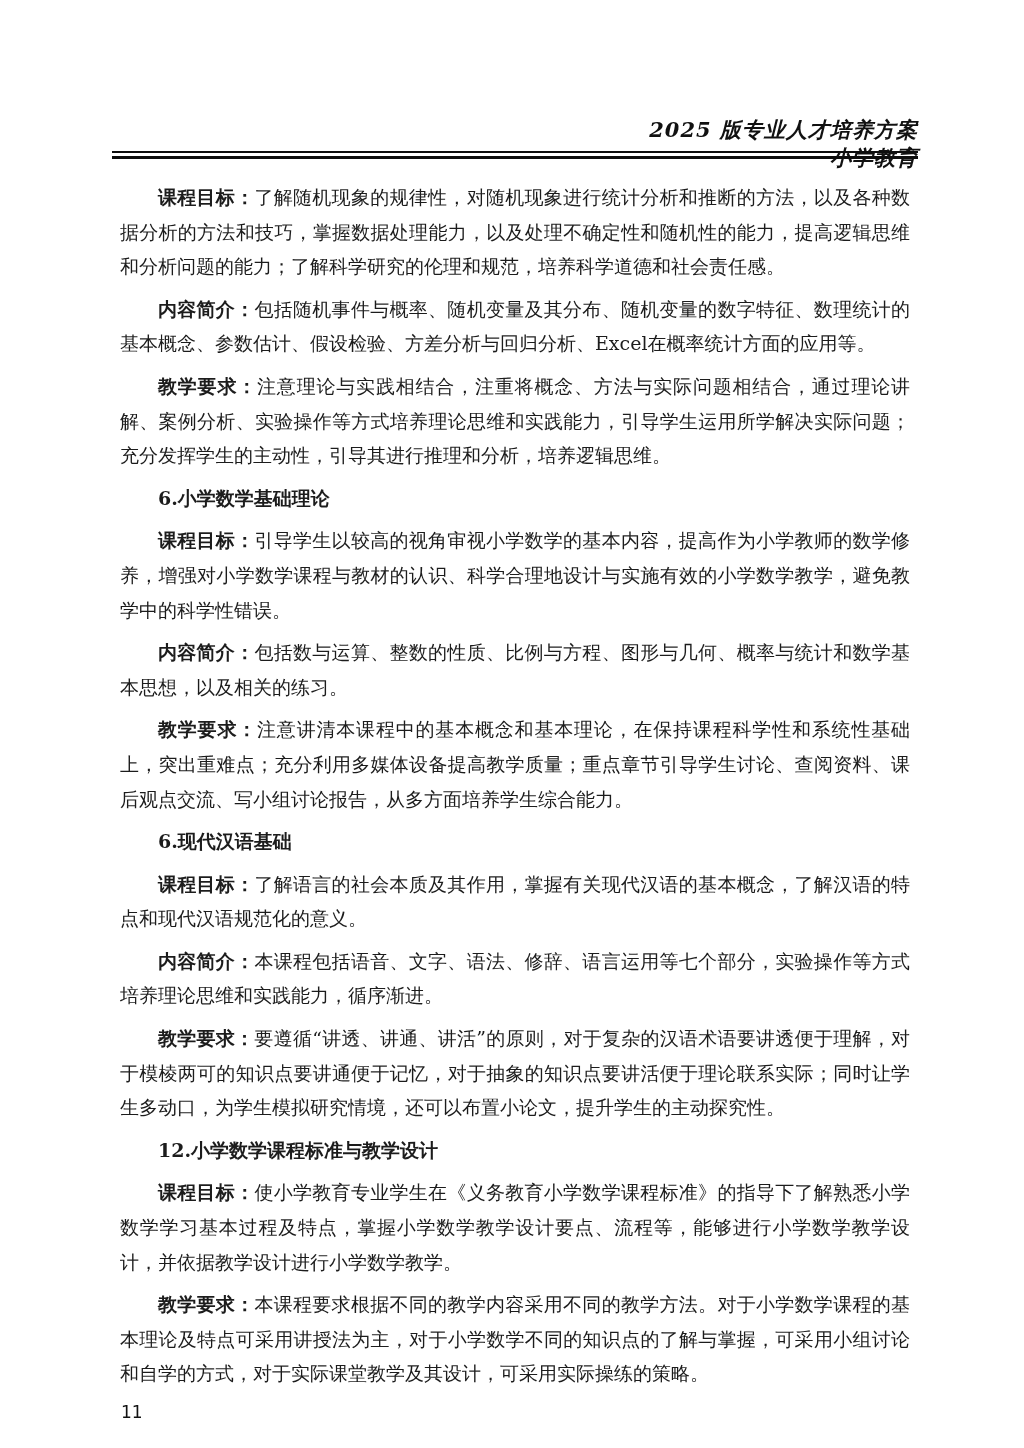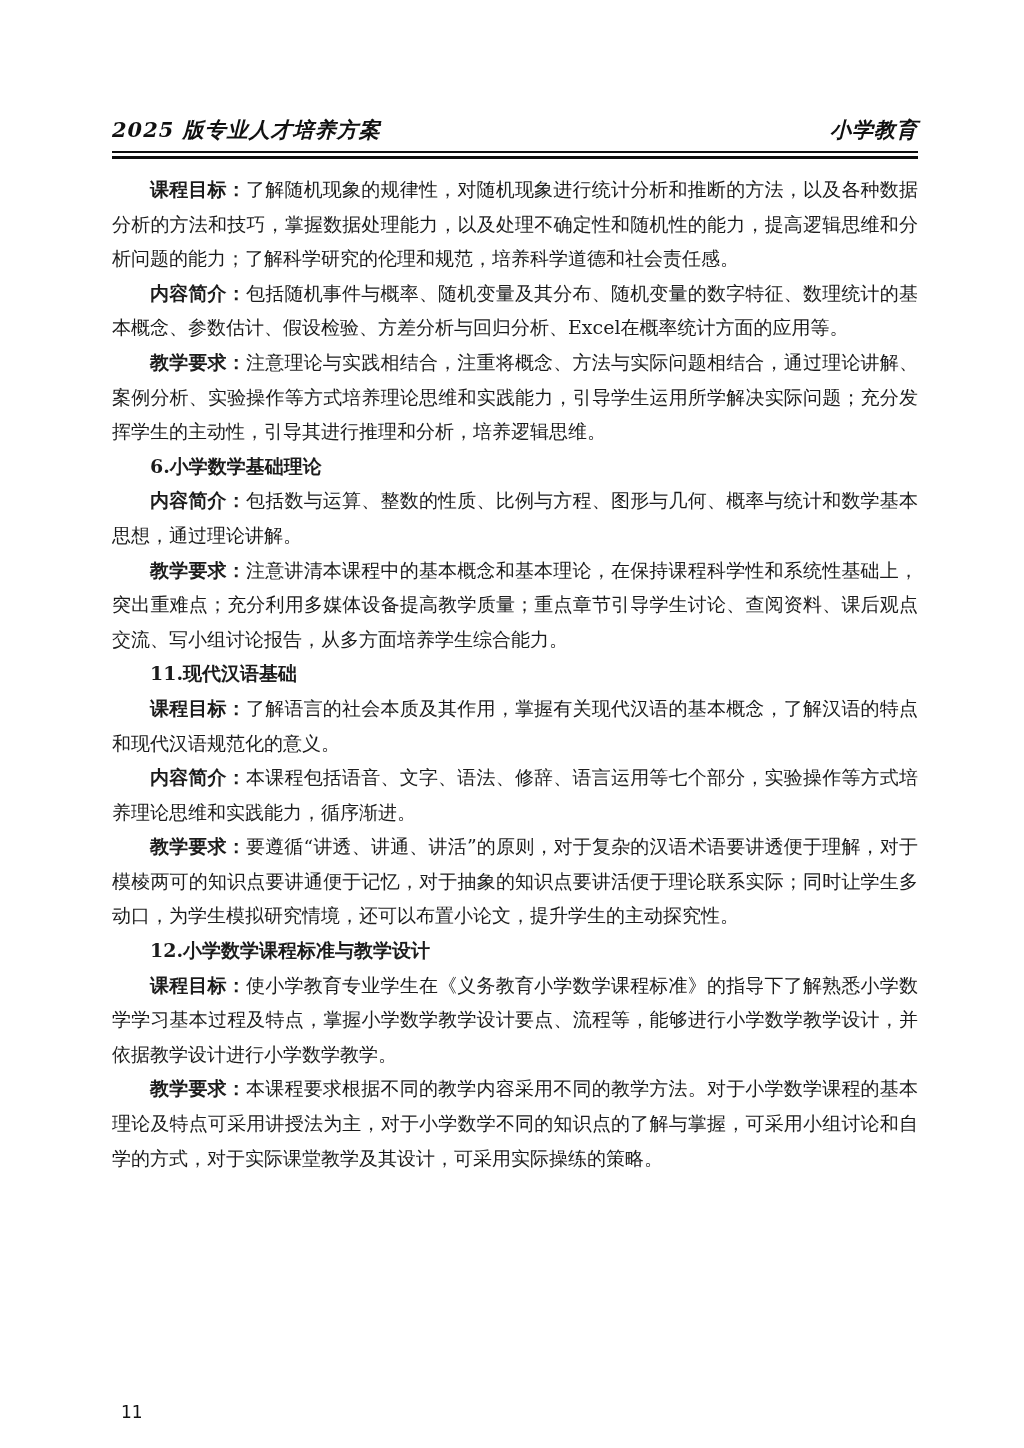--- a/index.html
+++ b/index.html
@@ -22,20 +22,21 @@
     left: 112px;
     right: 106px;
     display: flex;
     justify-content: space-between;
     align-items: flex-end;
     font-size: 21px;
     font-weight: bold;
     font-style: italic;
     letter-spacing: 1px;
     color: #111;
+    flex-direction: column;
   }
   .header-rule {
     position: absolute;
     top: 151px;
     left: 112px;
     right: 106px;
     height: 3px;
     border-top: 2px solid #0d0d0d;
     border-bottom: 3px solid #0d0d0d;
   }
@@ -43,21 +44,21 @@
     position: absolute;
     top: 172px;
     left: 112px;
     width: 806px;
     font-size: 19px;
     line-height: 34.6px;
     text-align: justify;
     color: #1c1c1c;
   }
   .doc-body p {
-    margin: 0;
+    margin: 8px;
     padding: 0;
     text-indent: 2em;
   }
   .lead {
     font-weight: bold;
   }
   .heading {
     font-weight: bold;
   }
   .page-number {
@@ -85,26 +86,27 @@
   <div class="doc-body">
 
     <p><span class="lead">课程目标：</span><span>了解随机现象的规律性，对随机现象进行统计分析和推断的方法，以及各种数据分析的方法和技巧，掌握数据处理能力，以及处理不确定性和随机性的能力，提高逻辑思维和分析问题的能力；了解科学研究的伦理和规范，培养科学道德和社会责任感。</span></p>
 
     <p><span class="lead">内容简介：</span><span>包括随机事件与概率、随机变量及其分布、随机变量的数字特征、数理统计的基本概念、参数估计、假设检验、方差分析与回归分析、Excel在概率统计方面的应用等。</span></p>
 
     <p><span class="lead">教学要求：</span><span>注意理论与实践相结合，注重将概念、方法与实际问题相结合，通过理论讲解、案例分析、实验操作等方式培养理论思维和实践能力，引导学生运用所学解决实际问题；充分发挥学生的主动性，引导其进行推理和分析，培养逻辑思维。</span></p>
 
     <p class="heading">6.小学数学基础理论</p>
 
+    <p><span class="lead">课程目标：</span><span>引导学生以较高的视角审视小学数学的基本内容，提高作为小学教师的数学修养，增强对小学数学课程与教材的认识、科学合理地设计与实施有效的小学数学教学，避免教学中的科学性错误。</span></p>
 
-    <p><span class="lead">内容简介：</span><span>包括数与运算、整数的性质、比例与方程、图形与几何、概率与统计和数学基本思想，通过理论讲解。</span></p>
+    <p><span class="lead">内容简介：</span><span>包括数与运算、整数的性质、比例与方程、图形与几何、概率与统计和数学基本思想，以及相关的练习。</span></p>
 
     <p><span class="lead">教学要求：</span><span>注意讲清本课程中的基本概念和基本理论，在保持课程科学性和系统性基础上，突出重难点；充分利用多媒体设备提高教学质量；重点章节引导学生讨论、查阅资料、课后观点交流、写小组讨论报告，从多方面培养学生综合能力。</span></p>
 
-    <p class="heading">11.现代汉语基础</p>
+    <p class="heading">6.现代汉语基础</p>
 
     <p><span class="lead">课程目标：</span><span>了解语言的社会本质及其作用，掌握有关现代汉语的基本概念，了解汉语的特点和现代汉语规范化的意义。</span></p>
 
     <p><span class="lead">内容简介：</span><span>本课程包括语音、文字、语法、修辞、语言运用等七个部分，实验操作等方式培养理论思维和实践能力，循序渐进。</span></p>
 
     <p><span class="lead">教学要求：</span><span>要遵循“讲透、讲通、讲活”的原则，对于复杂的汉语术语要讲透便于理解，对于模棱两可的知识点要讲通便于记忆，对于抽象的知识点要讲活便于理论联系实际；同时让学生多动口，为学生模拟研究情境，还可以布置小论文，提升学生的主动探究性。</span></p>
 
     <p class="heading">12.小学数学课程标准与教学设计</p>
 
     <p><span class="lead">课程目标：</span><span>使小学教育专业学生在《义务教育小学数学课程标准》的指导下了解熟悉小学数学学习基本过程及特点，掌握小学数学教学设计要点、流程等，能够进行小学数学教学设计，并依据教学设计进行小学数学教学。</span></p>

